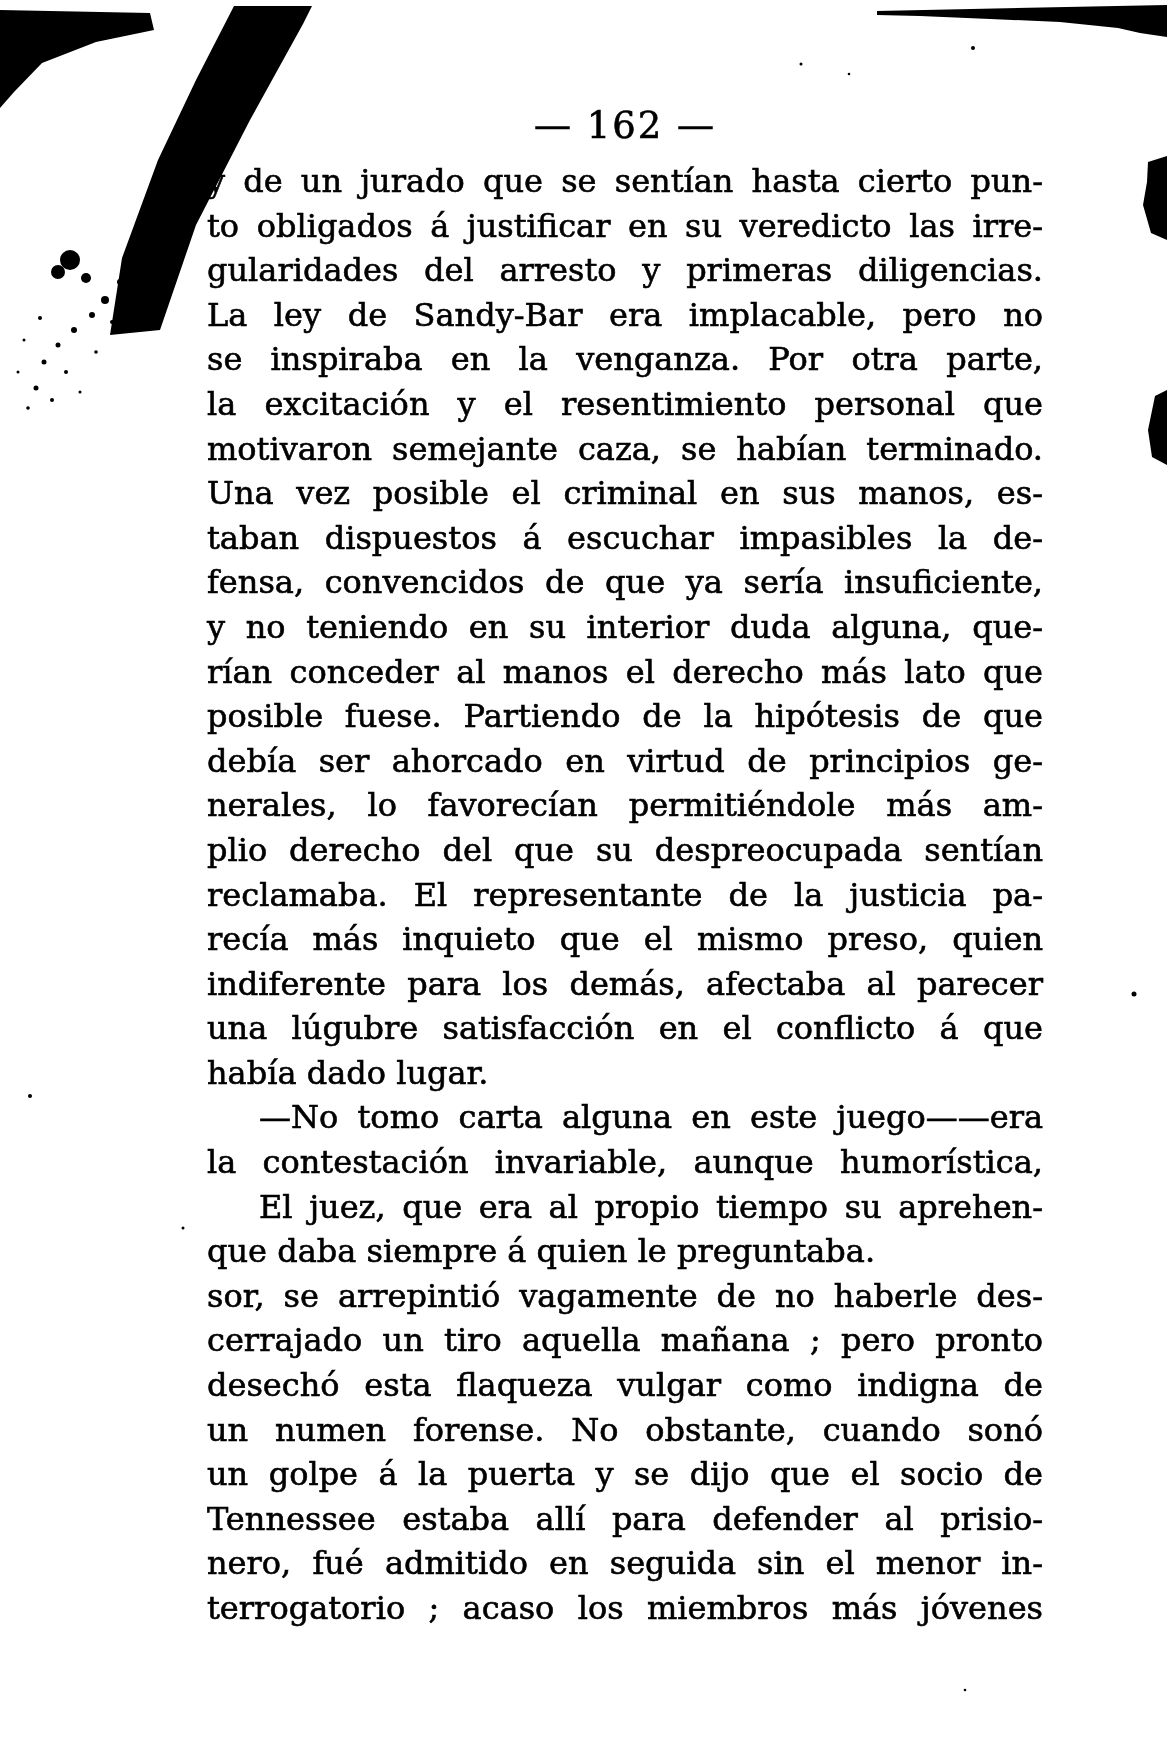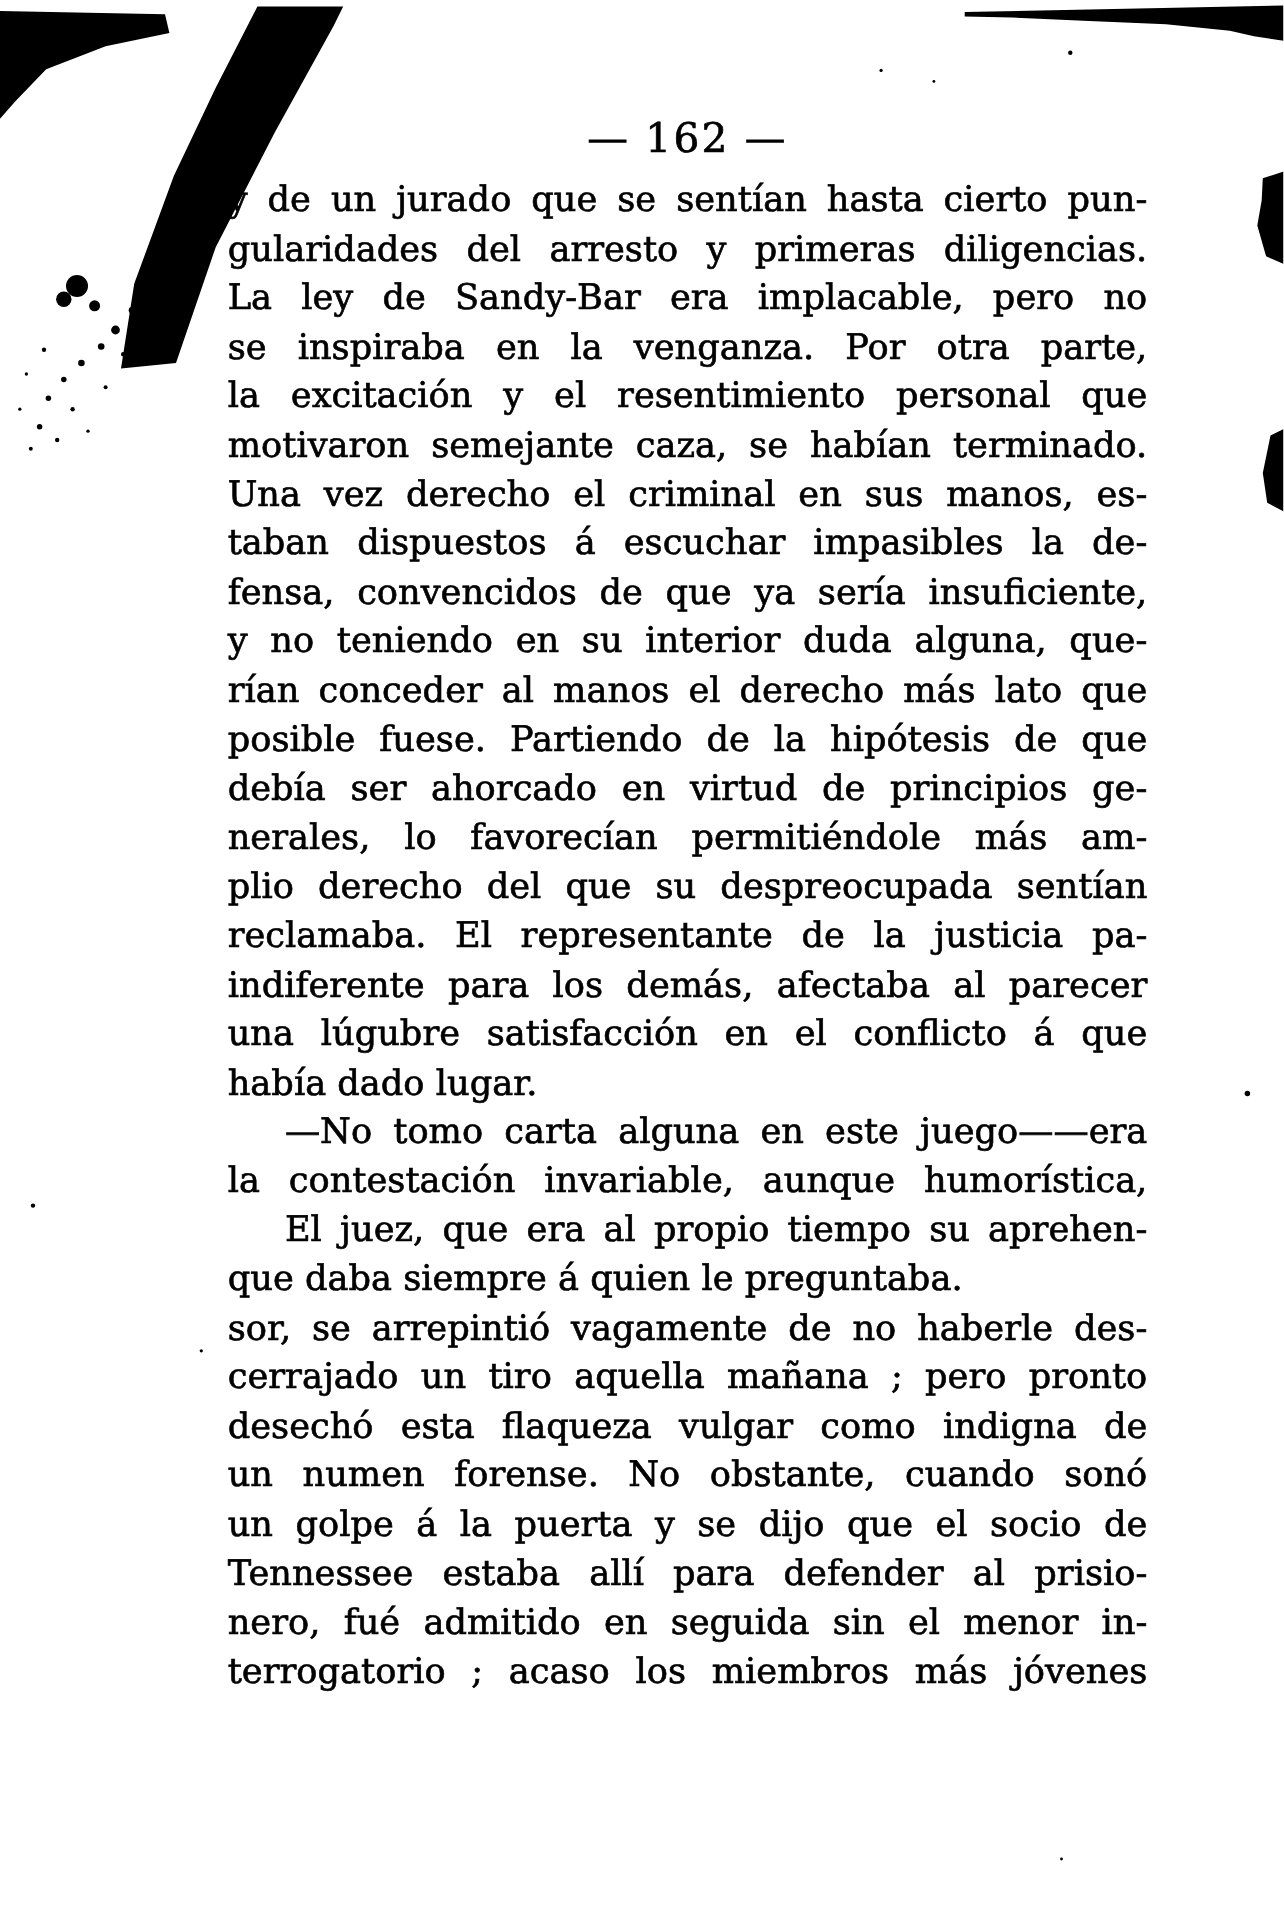--- a/index.html
+++ b/index.html
@@ -57,35 +57,37 @@
 </style>
 </head>
 <body>
 
 <div class="page">
 
   <div class="page-header">— 162 —</div>
 
   <div class="text-block">
       <div class="line">y de un jurado que se sentían hasta cierto pun-</div>
+      <div class="line">to obligados á justificar en su veredicto las irre-</div>
       <div class="line">gularidades del arresto y primeras diligencias.</div>
       <div class="line">La ley de Sandy-Bar era implacable, pero no</div>
       <div class="line">se inspiraba en la venganza. Por otra parte,</div>
       <div class="line">la excitación y el resentimiento personal que</div>
       <div class="line">motivaron semejante caza, se habían terminado.</div>
-      <div class="line">Una vez derecho el criminal en sus manos, es-</div>
+      <div class="line">Una vez posible el criminal en sus manos, es-</div>
       <div class="line">taban dispuestos á escuchar impasibles la de-</div>
       <div class="line">fensa, convencidos de que ya sería insuficiente,</div>
       <div class="line">y no teniendo en su interior duda alguna, que-</div>
       <div class="line">rían conceder al manos el derecho más lato que</div>
       <div class="line">posible fuese. Partiendo de la hipótesis de que</div>
       <div class="line">debía ser ahorcado en virtud de principios ge-</div>
       <div class="line">nerales, lo favorecían permitiéndole más am-</div>
       <div class="line">plio derecho del que su despreocupada sentían</div>
       <div class="line">reclamaba. El representante de la justicia pa-</div>
+      <div class="line">recía más inquieto que el mismo preso, quien</div>
       <div class="line">indiferente para los demás, afectaba al parecer</div>
       <div class="line">una lúgubre satisfacción en el conflicto á que</div>
       <div class="line noj">había dado lugar.</div>
       <div class="line indent">—No tomo carta alguna en este juego——era</div>
       <div class="line">la contestación invariable, aunque humorística,</div>
       <div class="line indent">El juez, que era al propio tiempo su aprehen-</div>
       <div class="line noj">que daba siempre á quien le preguntaba.</div>
       <div class="line">sor, se arrepintió vagamente de no haberle des-</div>
       <div class="line">cerrajado un tiro aquella mañana ; pero pronto</div>
       <div class="line">desechó esta flaqueza vulgar como indigna de</div>

